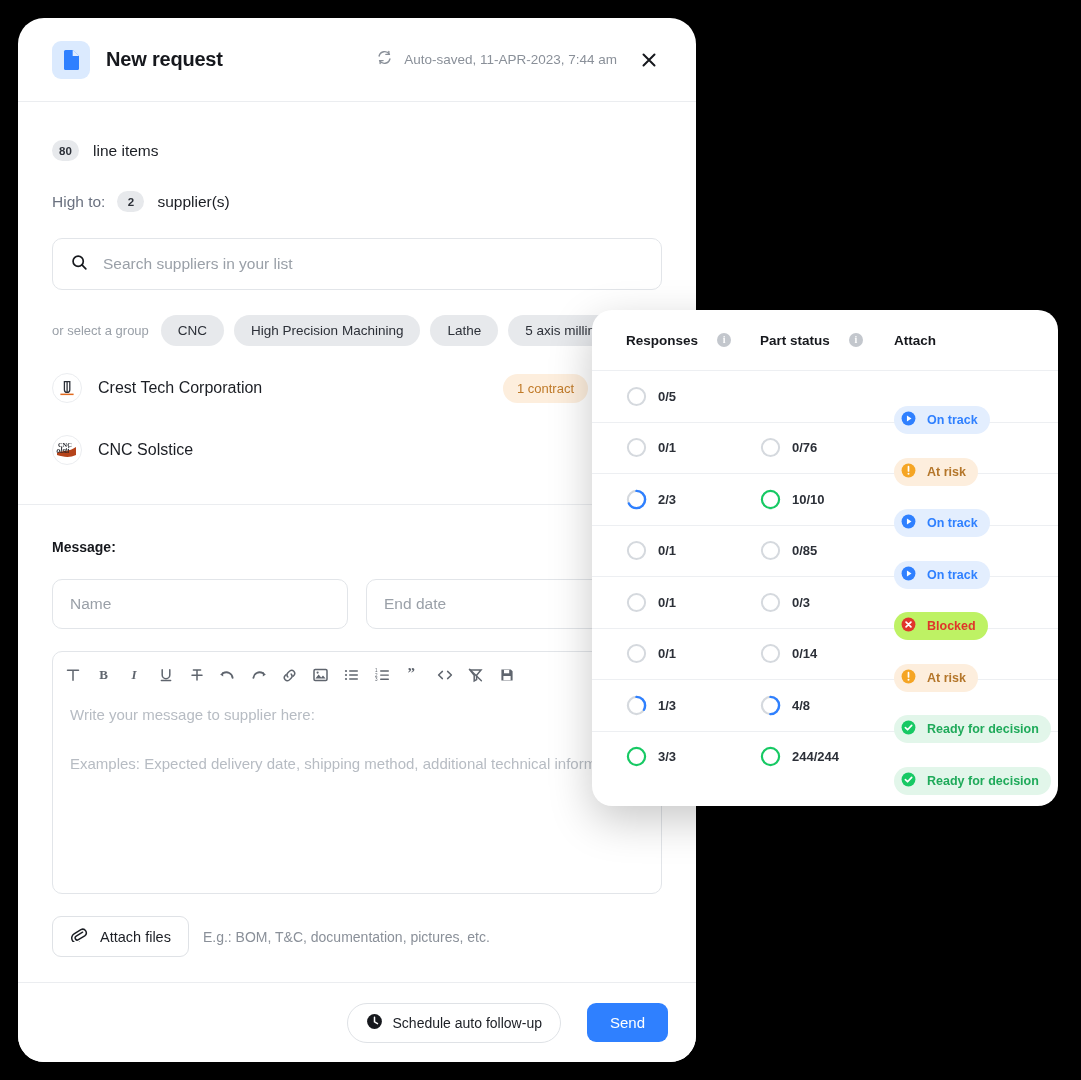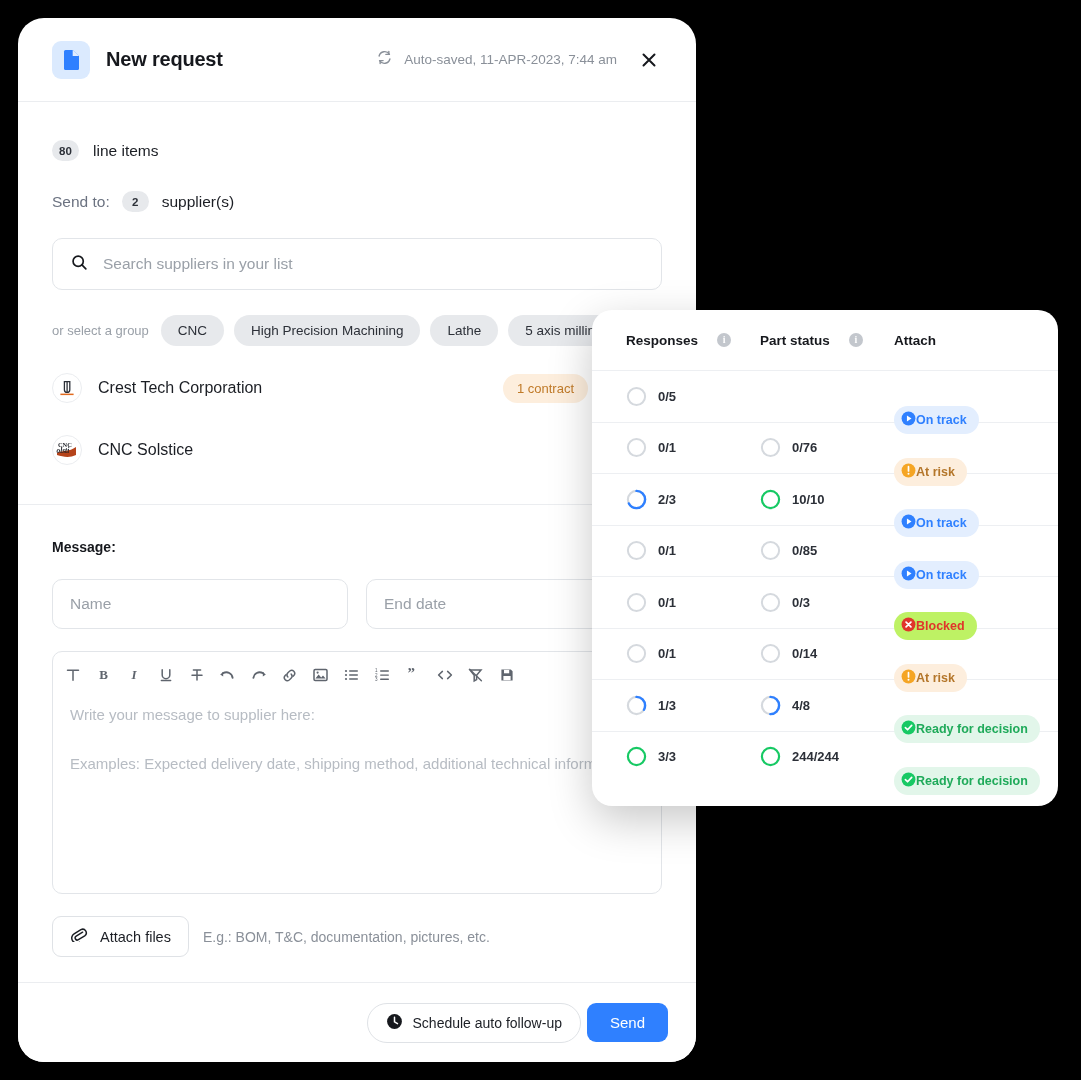--- a/index.html
+++ b/index.html
@@ -124,21 +124,21 @@
     border: 1px solid #dfe2e6; border-radius: 9px; padding: 11px 17px;
     font-size: 14.5px; color: #1b1e24; cursor: pointer; background:#fff;
   }
   .attach-hint { margin-left: 14px; font-size: 14px; color: #8a9099; }
 
   
   .card-footer {
     position: absolute; left: 0; right: 0; bottom: 0; height: 80px;
     border-top: 1px solid #ebedf0;
     display: flex; align-items: center; justify-content: flex-end;
-    padding: 0 28px; gap: 6px; background: #fff;
+    padding: 0 28px; gap: 26px; background: #fff;
   }
   .followup-btn {
     display: inline-flex; align-items: center; gap: 10px;
     border: 1px solid #dfe2e6; border-radius: 20px; padding: 9px 18px;
     font-size: 14px; color: #1b1e24; cursor: pointer; background:#fff;
   }
   .send-btn {
     background: #2f80ff; color: #fff; font-size: 15px; font-weight: 500;
     padding: 11px 23px; border-radius: 9px; border: none; cursor: pointer;
     font-family: "Liberation Sans", sans-serif;
@@ -166,21 +166,21 @@
     display: flex; align-items: center; height: 51.5px; padding-left: 34px;
     border-top: 1px solid #edeff2;
   }
   .cell { display: flex; align-items: center; gap: 11px; }
   .cell.resp { width: 134px; }
   .cell.part { width: 134px; }
   .cell-text { font-size: 13px; font-weight: 600; color: #2c3038; }
   .ring { width: 21px; height: 21px; flex: 0 0 auto; display:block; }
 
   .status-badge {
-    display: inline-flex; align-items: center; gap: 0;
+    display: inline-flex; align-items: center; gap: 11px;
     border-radius: 14px; padding: 5px 12px 5px 7px; font-size: 12.5px; font-weight: 600;
     white-space: nowrap;
     margin-top: 48px;
   }
   .sb-icon { width: 15px; height: 15px; flex: 0 0 auto; }
   .s-ontrack { background: #e3eefe; color: #2f80ff; }
   .s-atrisk  { background: #fdeedd; color: #b4762a; }
   .s-blocked { background: #bef264; color: #e0352b; }
   .s-ready   { background: #e2f6ea; color: #1faa5a; }
 </style>
@@ -219,21 +219,21 @@
     </div>
 
     <div class="card-body">
 
       <div class="row-inline">
         <span class="count-pill">80</span>
         <span class="line-items-label">line items</span>
       </div>
 
       <div class="sendto-row">
-        <span class="sendto-label">Send to:</span>
+        <span class="sendto-label">High to:</span>
         <span class="count-pill">2</span>
         <span class="sendto-suffix">supplier(s)</span>
       </div>
 
       <div class="search-box">
         <span>
           <svg width="17" height="17" viewBox="0 0 18 18" fill="none" stroke="#16181d" stroke-width="1.8" stroke-linecap="round">
             <circle cx="7.6" cy="7.6" r="5.4"></circle>
               <path d="M11.6 11.6l4.1 4.1"></path>
           </svg>

